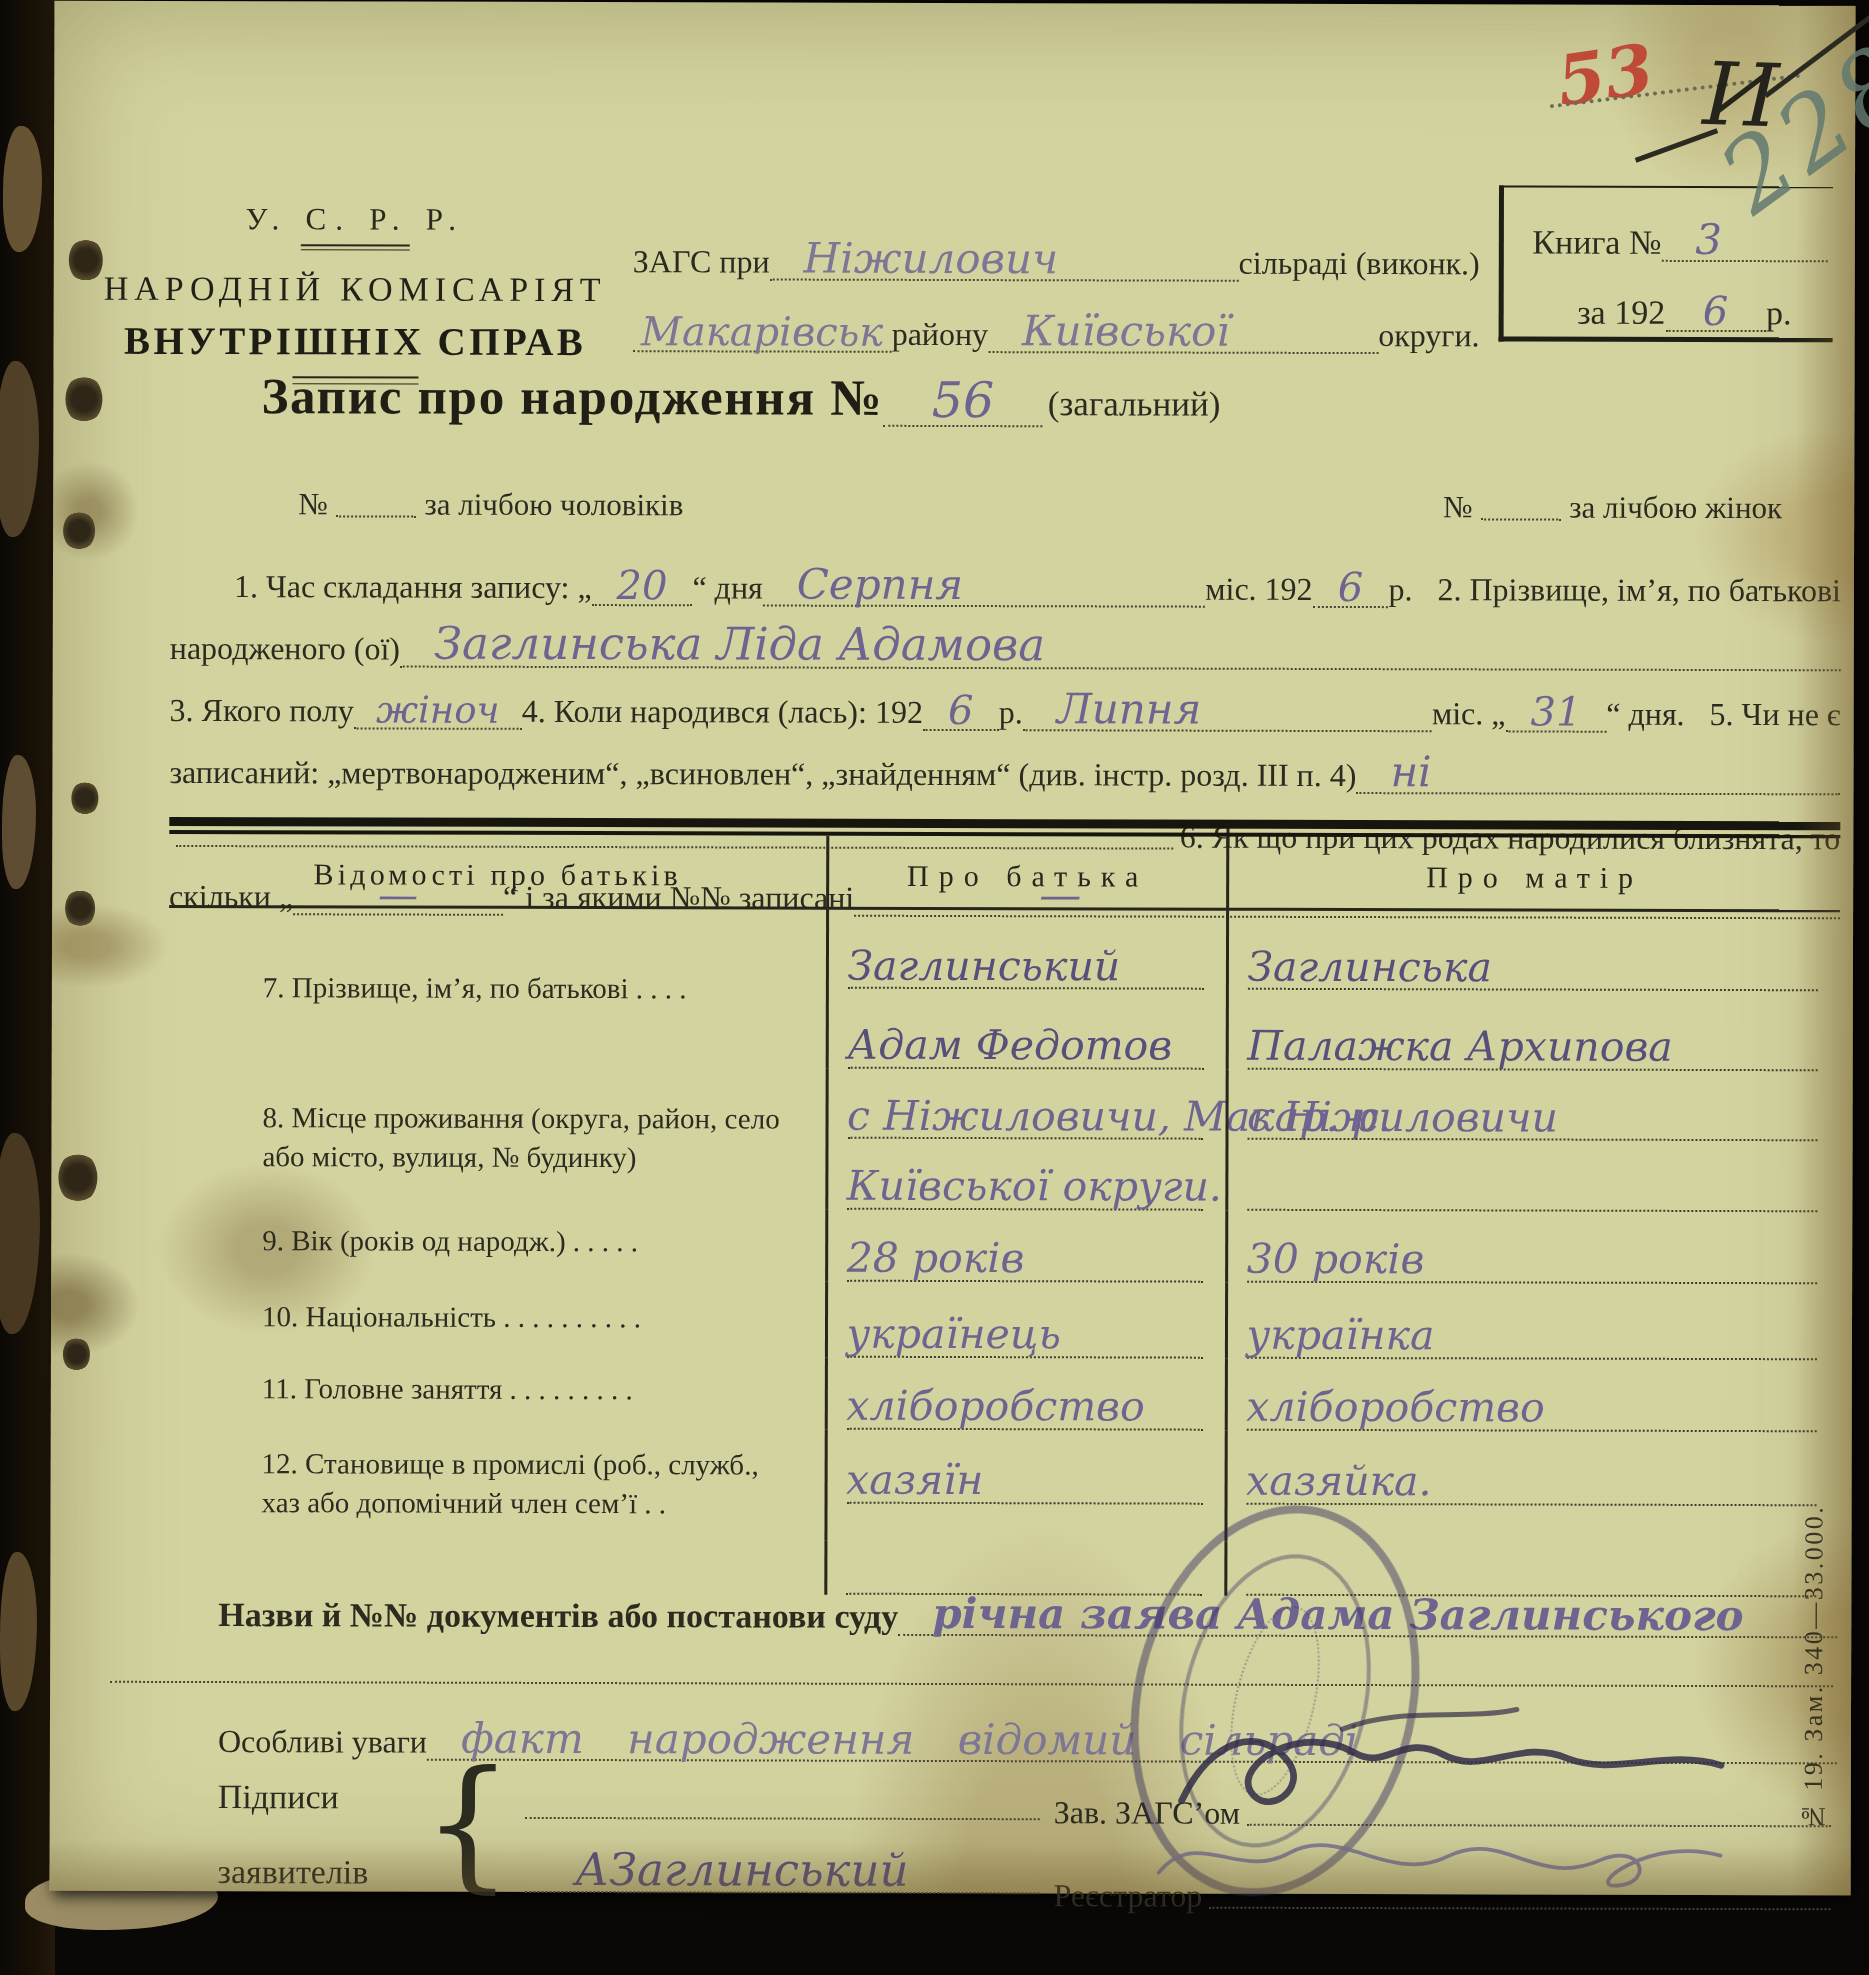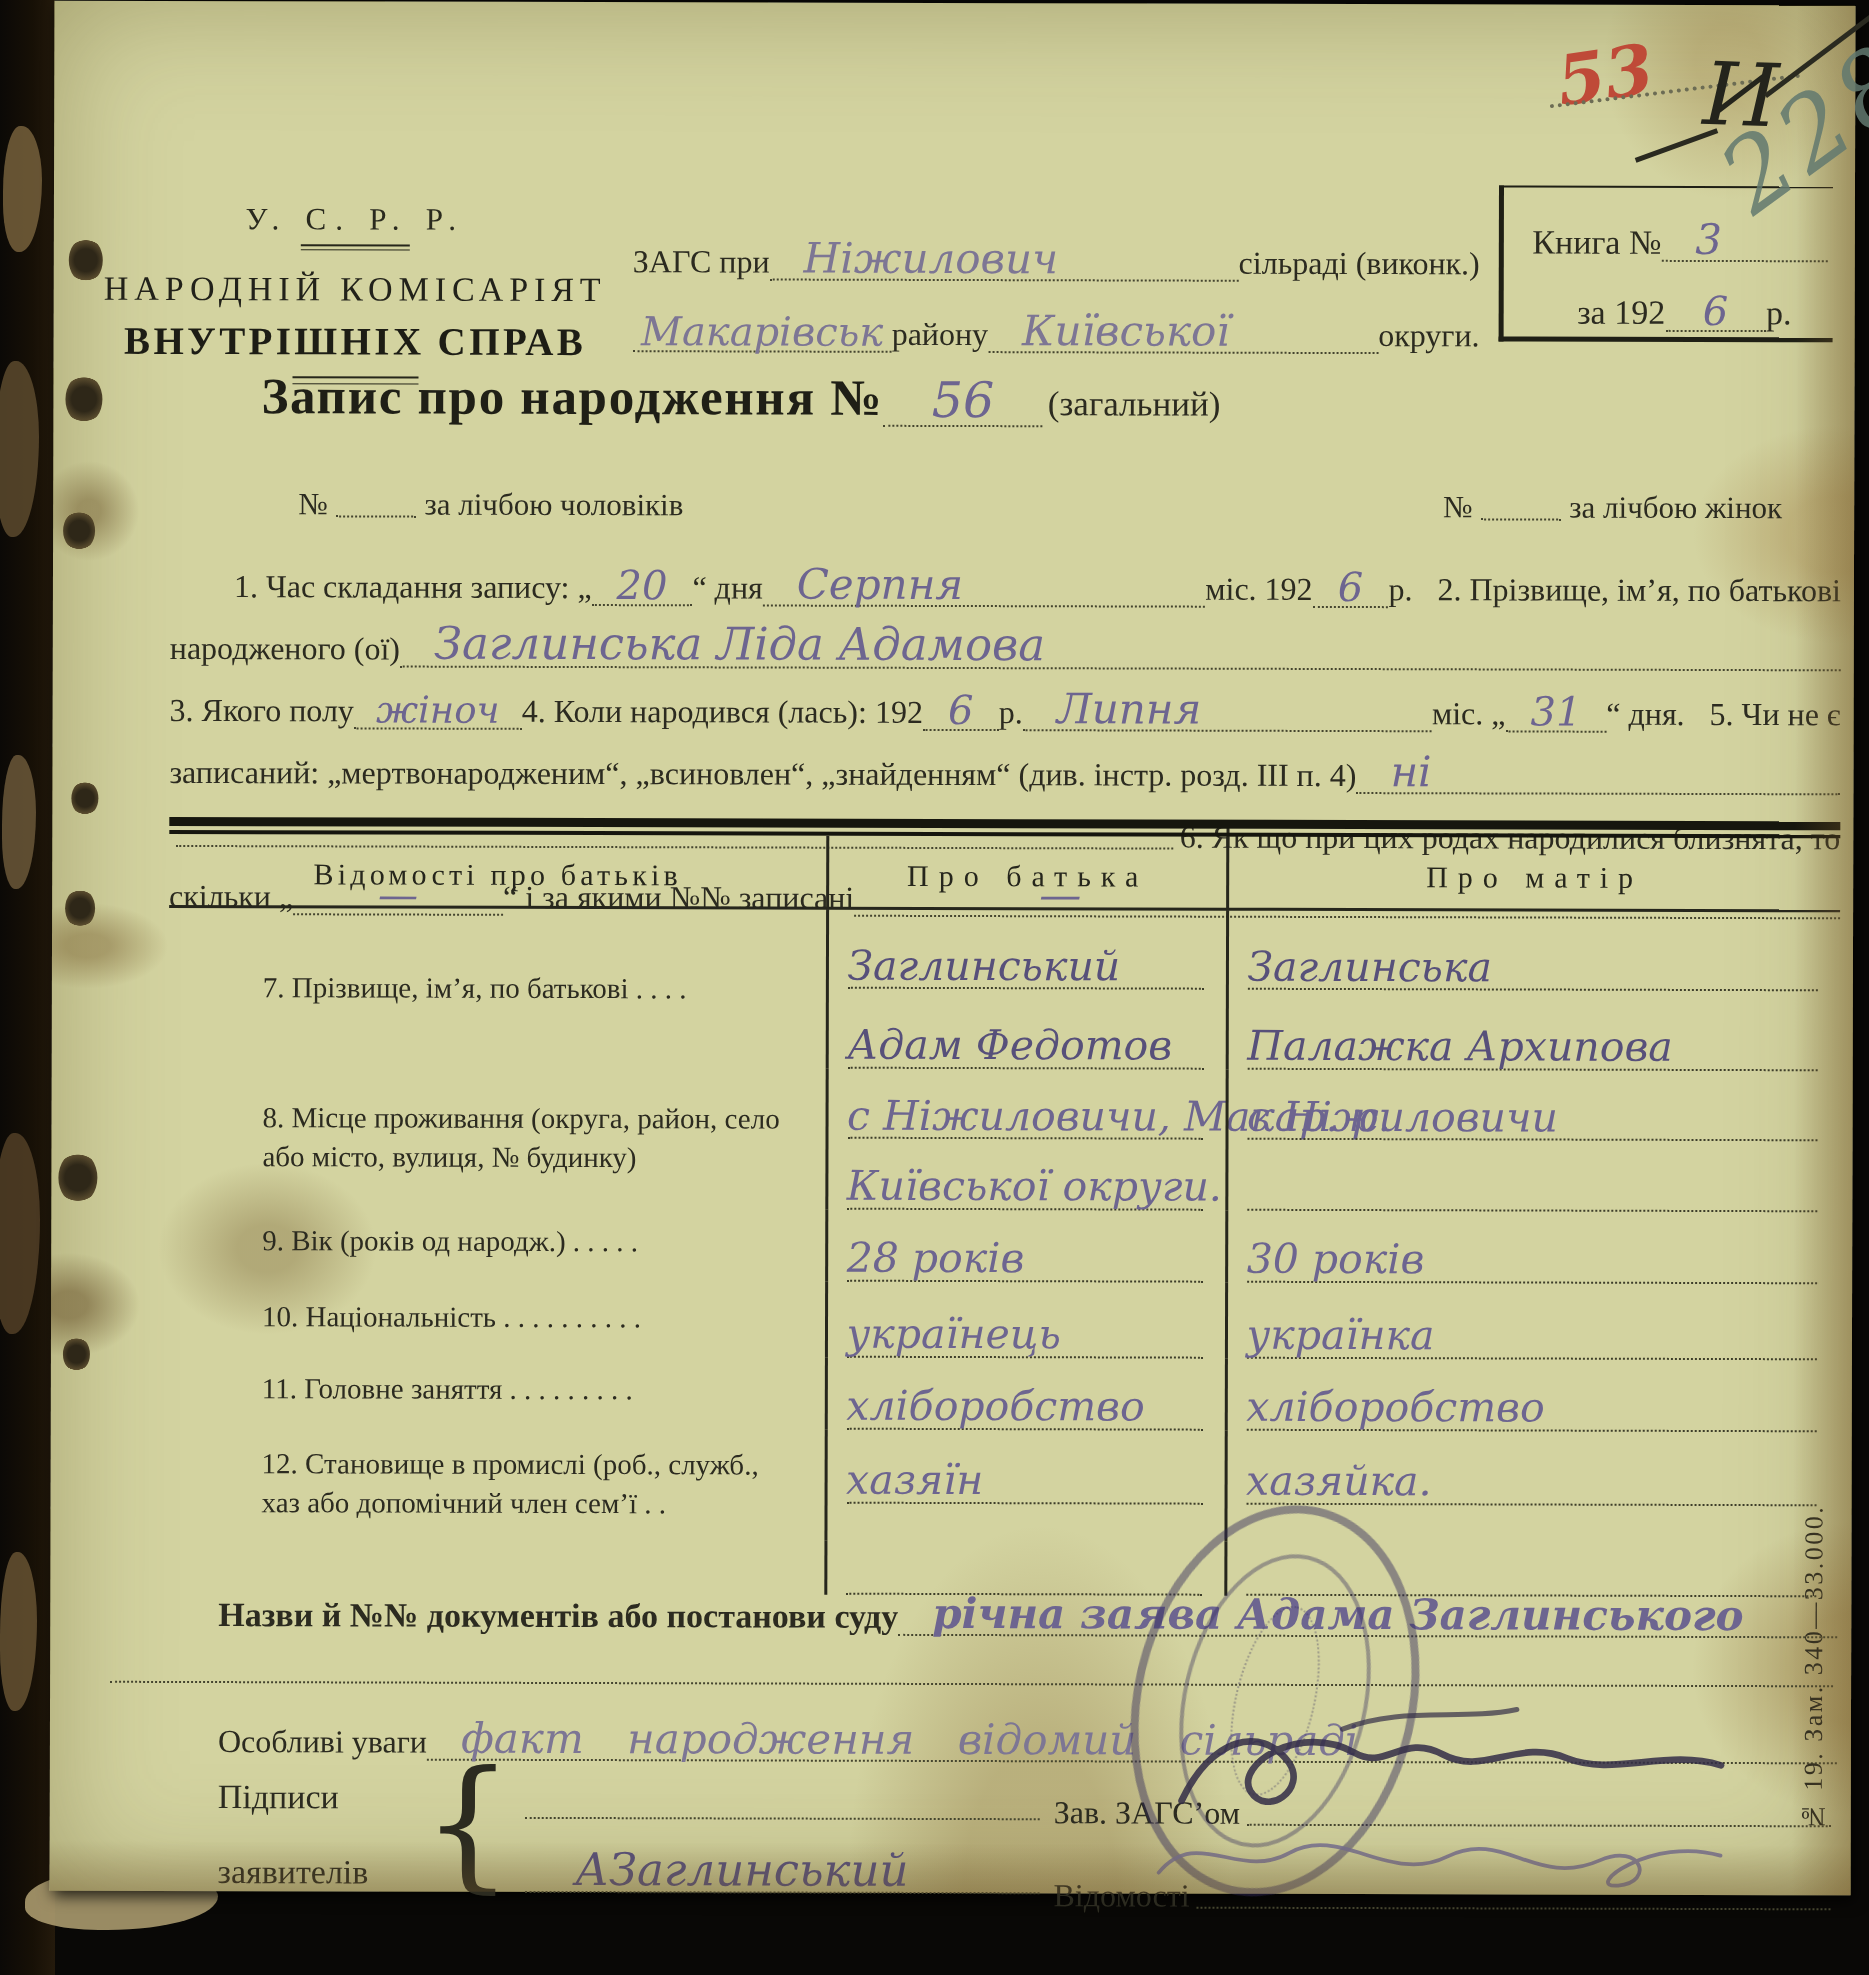--- a/index.html
+++ b/index.html
@@ -380,21 +380,21 @@
       </div>
     </div>
   </div>
 
   <div class="rightsign">
     <div class="fline">
       <span class="print">Зав. ЗАГС’ом</span>
       <span class="fill"></span>
     </div>
     <div class="fline">
-      <span class="print">Відомості</span>
+      <span class="print">Реєстратор</span>
       <span class="fill"></span>
     </div>
   </div>
 
   <div class="stamp">
     <div class="o"></div>
       <div class="i"></div>
       <div class="c"></div>
   </div>
 

